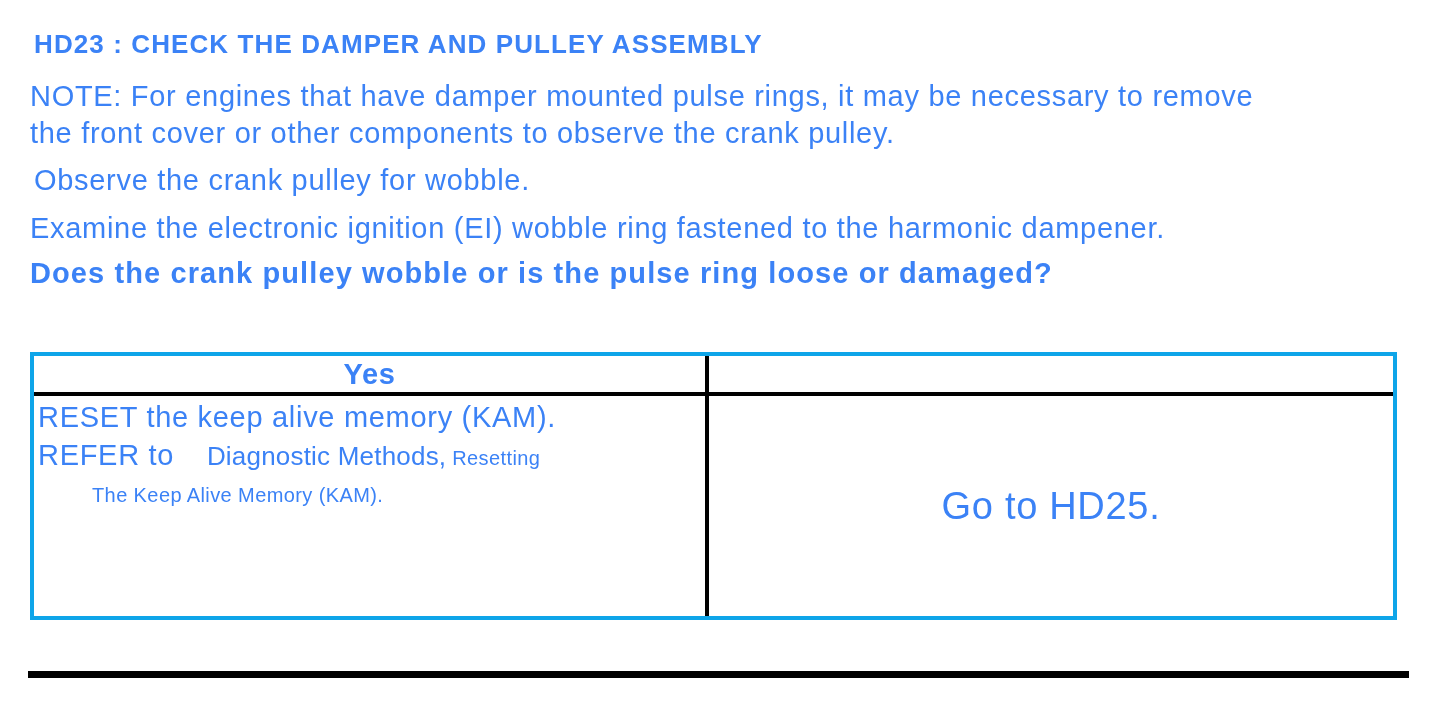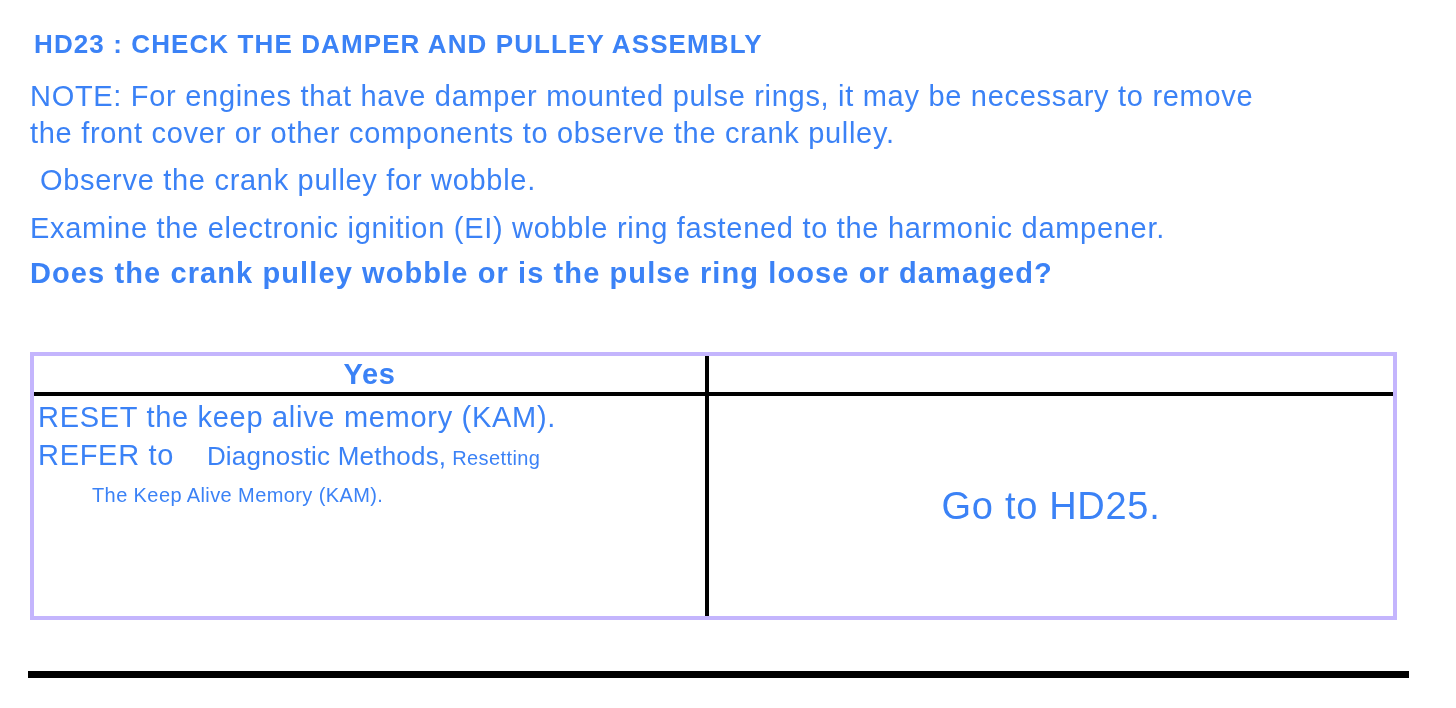--- a/index.html
+++ b/index.html
@@ -20,35 +20,35 @@
     font-weight: bold;
     letter-spacing: 1.1px;
     white-space: nowrap;
   }
   .body-text {
     font-size: 29px;
     letter-spacing: 0.7px;
     line-height: 37px;
   }
   .note-para { position: absolute; left: 30px; top: 78px; width: 1390px; }
-  .step-1 { position: absolute; left: 40px; top: 162px; white-space: nowrap; }
+  .step-1 { position: absolute; left: 34px; top: 162px; white-space: nowrap; }
   .step-2 { position: absolute; left: 30px; top: 210px; white-space: nowrap; }
   .question {
     position: absolute;
     left: 30px; top: 257px;
     font-size: 29px;
     font-weight: bold;
     letter-spacing: 1.1px;
     white-space: nowrap;
   }
   .decision-table {
     position: absolute;
     left: 30px; top: 352px;
     width: 1367px; height: 268px;
-    border: 4px solid #c4b5fd;
+    border: 4px solid #0ea5e9;
     display: grid;
     grid-template-columns: 671px 4px 684px;
     grid-template-rows: 36px 4px 1fr;
   }
   .col-divider { grid-column: 2; grid-row: 1 / 4; background: #000000; }
   .header-rule { grid-column: 1 / 4; grid-row: 2; background: #000000; }
   .th {
     font-size: 29px;
     font-weight: bold;
     letter-spacing: 0.7px;

